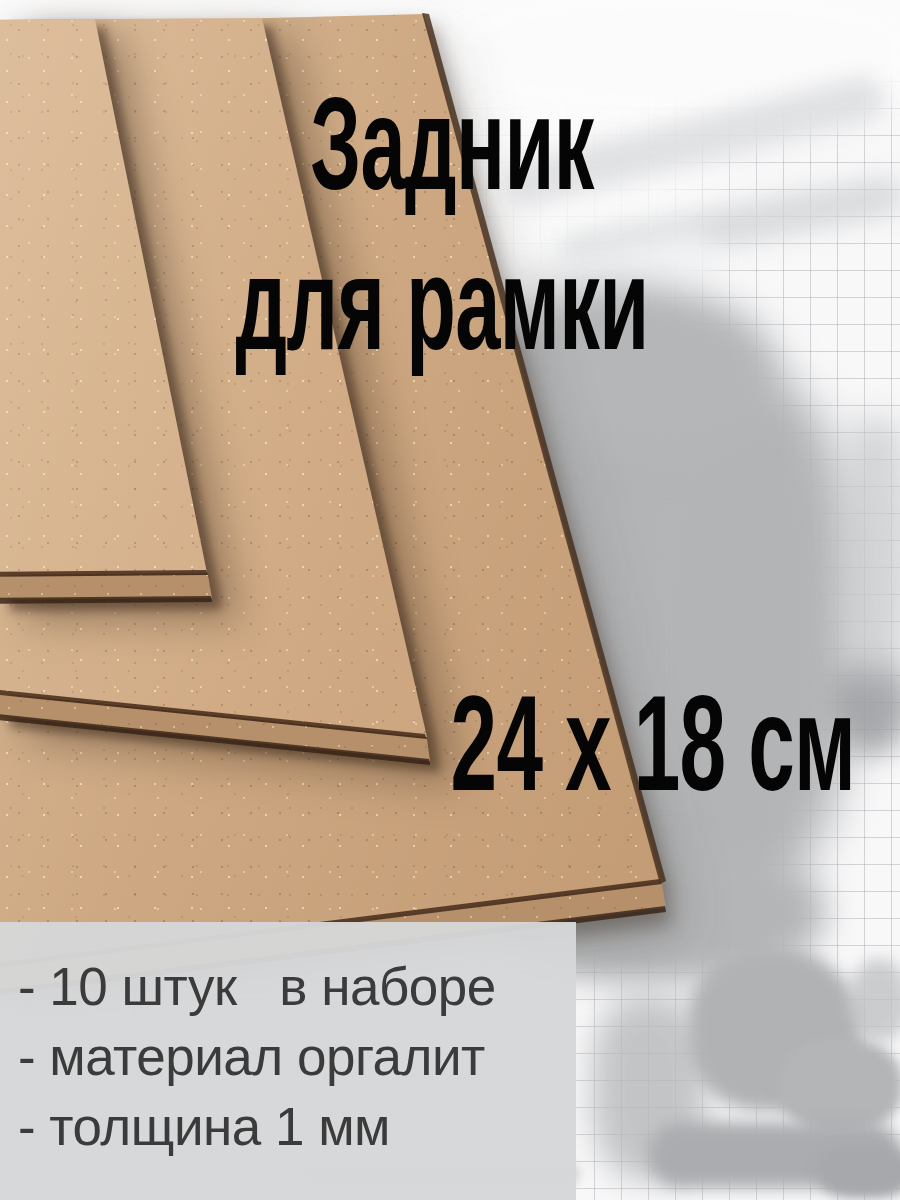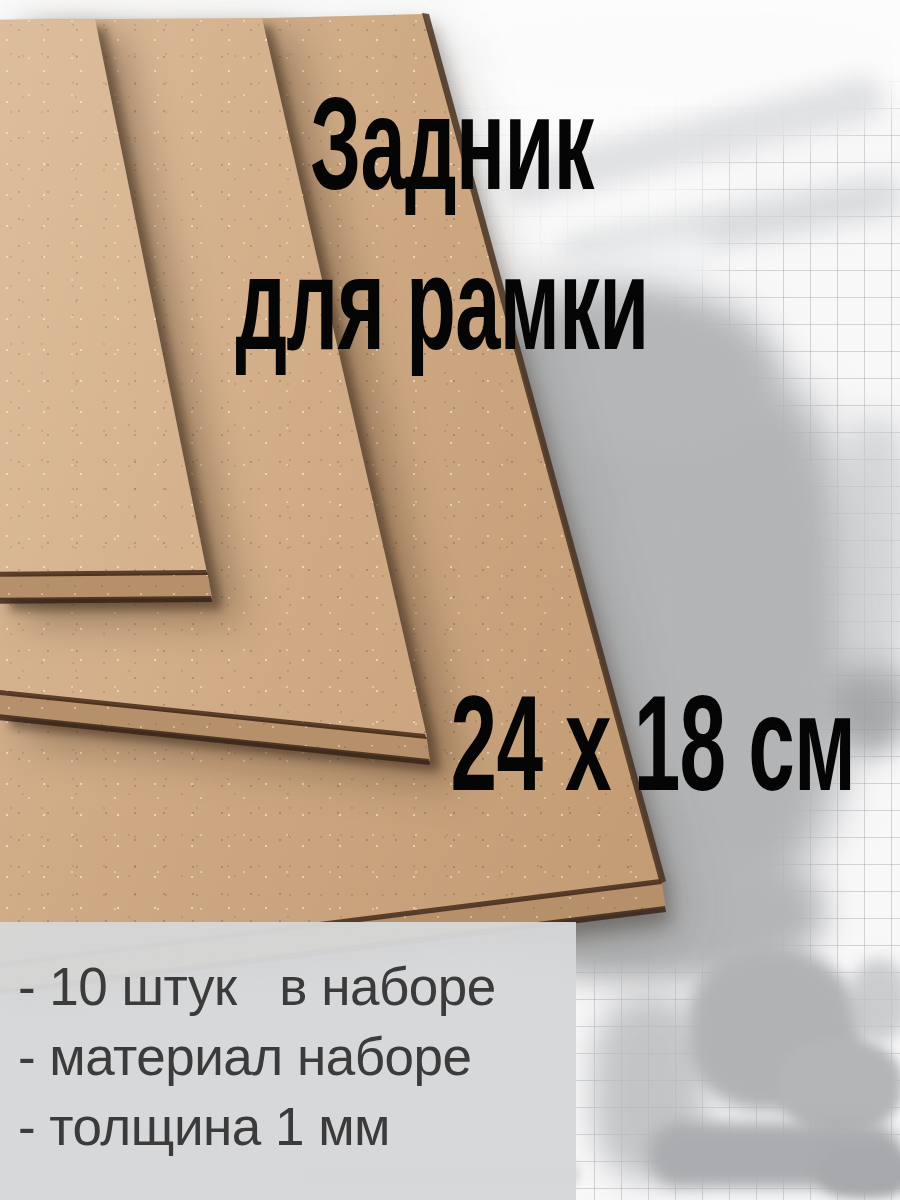--- a/index.html
+++ b/index.html
@@ -156,17 +156,17 @@
     <div class="poly side b1side"></div>
     <div class="poly outline b1o"></div>
   </div>
 
   <div class="headline title1">Задник</div>
   <div class="headline title2">для рамки</div>
   <div class="headline size-label">24 x 18 см</div>
 
   <div class="panel">
     <div class="spec">- 10 штук   в наборе</div>
-    <div class="spec">- материал наборе</div>
+    <div class="spec">- материал оргалит</div>
     <div class="spec">- толщина 1 мм</div>
   </div>
 
 </div>
 
 </body></html>

